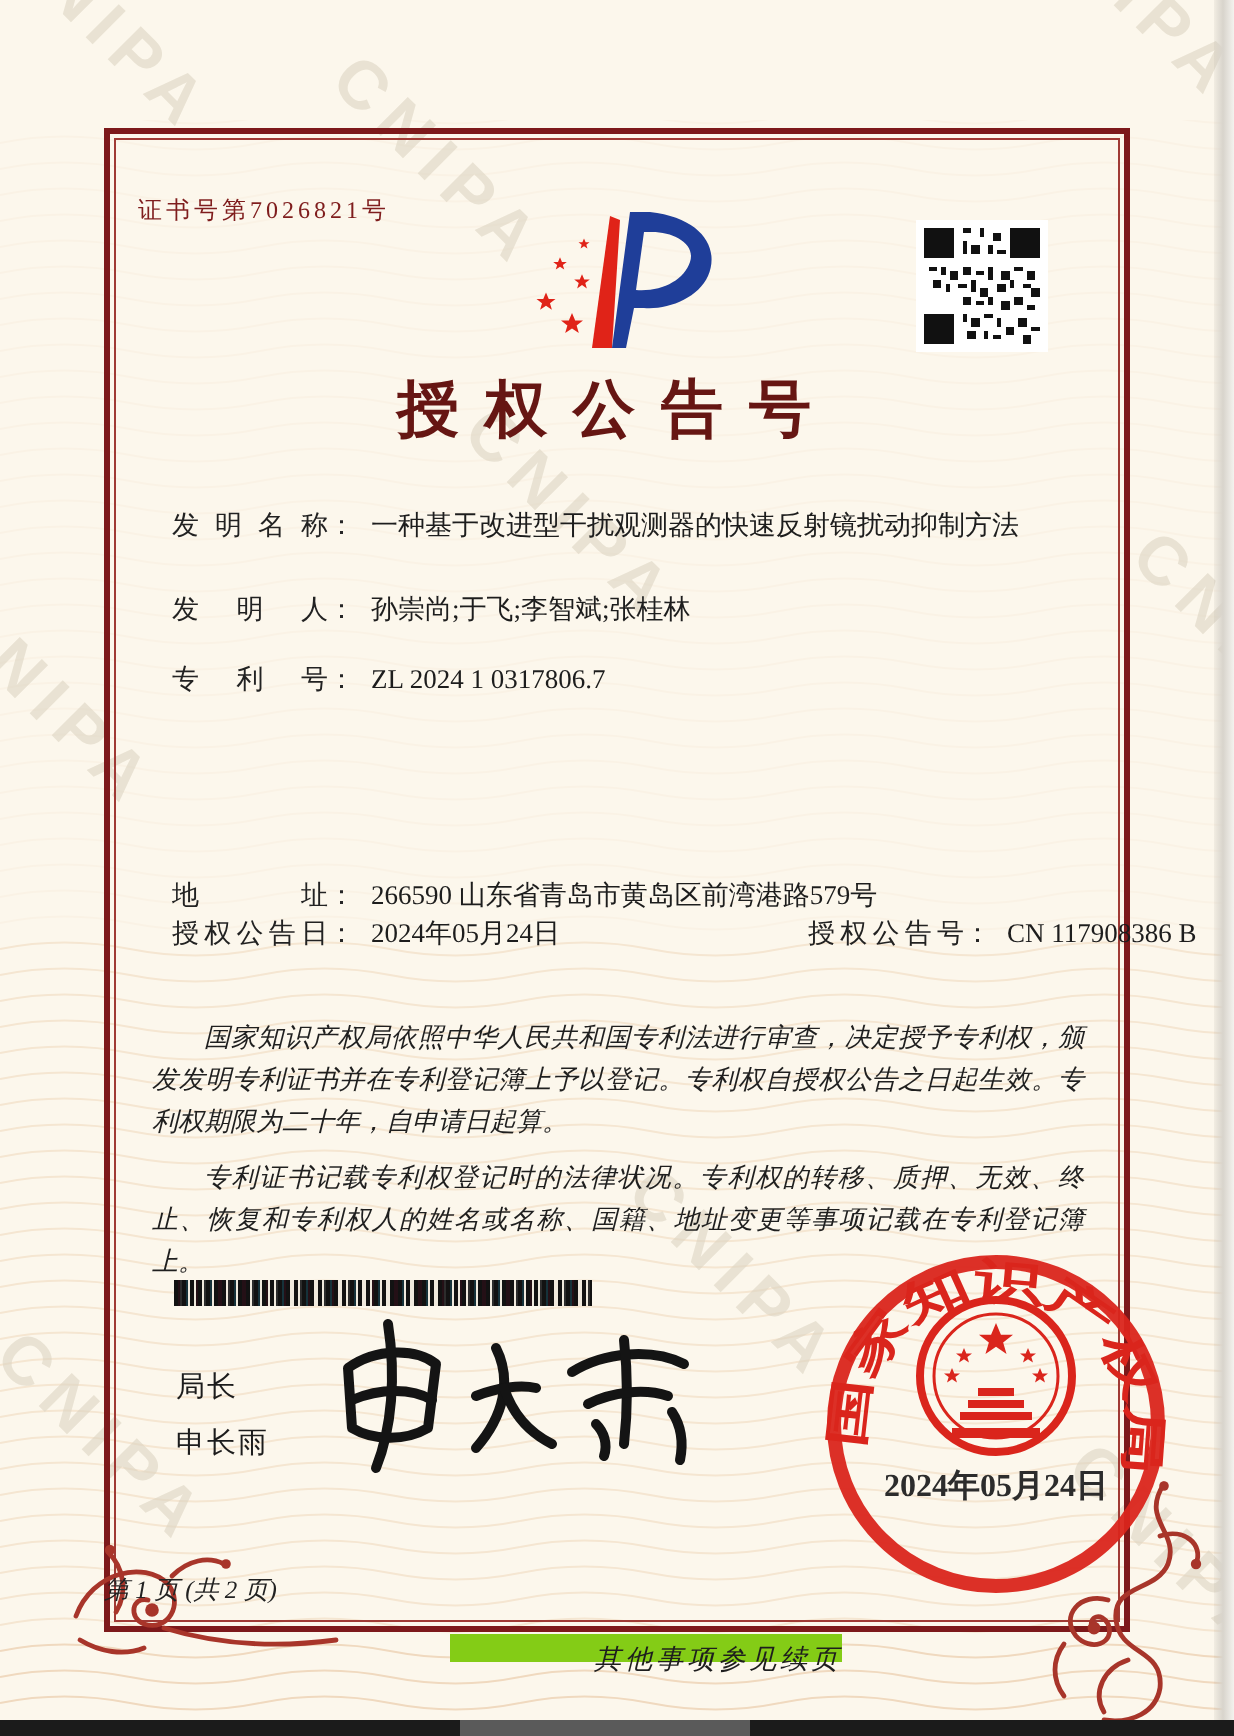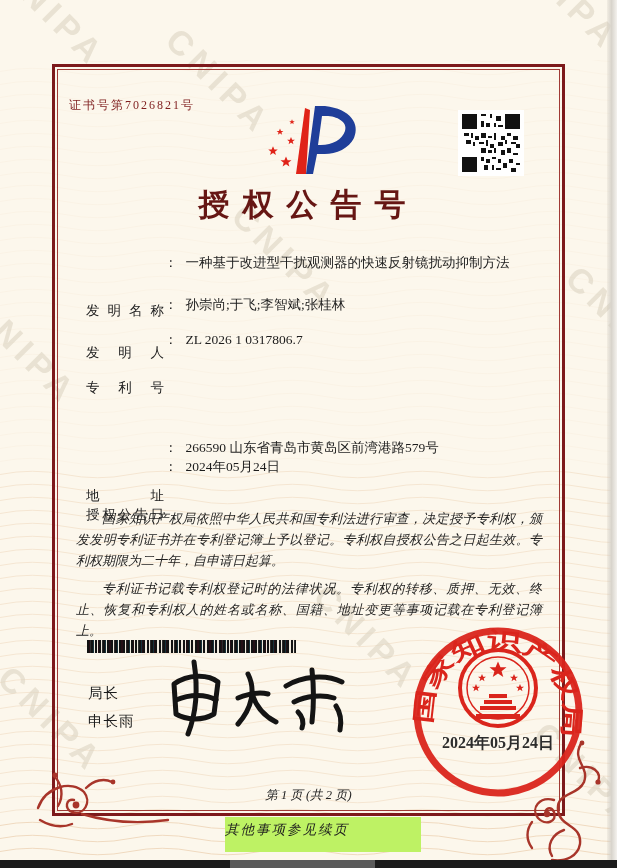--- a/index.html
+++ b/index.html
@@ -32,21 +32,21 @@
   .logo{position:absolute; left:262px; top:102px; width:104px; height:74px;}
   .qr{position:absolute; left:458px; top:110px; width:62px; height:62px; background:#fff; padding:2px;}
   .title{
     position:absolute; left:0; top:184px; width:617px; text-align:center;
     font-size:31px; font-weight:bold; color:#661613; letter-spacing:13px;
   }
   
   .frow{position:absolute; left:86px; width:470px; font-size:13.5px; white-space:nowrap;}
   .flabel{
     display:inline-block; width:78px; text-align:justify; text-align-last:justify;
-    color:#222; vertical-align:top;margin-top:48px;
+    color:#222; vertical-align:top;
   }
   .colon{margin-right:8px;}
   .fvalue{color:#1d1d1d;text-align:right;}
   .grant2{position:absolute; left:318px; top:0;}
   
   .paras{position:absolute; left:76px; top:508px; width:466px;}
   .para{
     font-size:13px; line-height:21px; text-indent:2em; margin:0 0 7px 0;
     font-style:italic; color:#1f1f1f; text-align:justify;
   }
@@ -57,26 +57,26 @@
       repeating-linear-gradient(90deg,#121212 0 2px,transparent 2px 4px),
       repeating-linear-gradient(90deg,#16323a 0 1px,transparent 1px 6px),
       repeating-linear-gradient(90deg,#241016 0 3px,transparent 3px 11px),
       repeating-linear-gradient(90deg,#2c2c2c 0 1px,#efe9dd 1px 3px);
   }
   .director{position:absolute; left:88px; font-family:Liberation Serif, serif;
     font-size:14.5px; color:#1c1c1c; letter-spacing:1px;}
   .sig{position:absolute; left:148px; top:650px; width:200px; height:98px;}
   .seal{position:absolute; left:402px; top:622px; width:192px; height:192px;}
   .footer-page{
-    position:absolute; left:52px; top:787px; width:513px; text-align:center;
+    position:absolute; left:52px; top:787px; width:513px; 
     font-size:12.5px; font-style:italic; color:#222;
   }
   .cont-note{
-    position:absolute; left:225px; top:817px; width:196px; height:35px;
-    background:#bef264; text-align:left; line-height:25px;
+    position:absolute; left:225px; top:817px; width:196px; height:14px;
+    background:#84cc16; text-align:right; line-height:25px;
     font-size:13.5px; font-style:italic; letter-spacing:2px; color:#1e1e1e;
   }
   .orn{position:absolute;}
   .edge-right{
     position:absolute; right:0; top:0; width:10px; height:860px;
     background:linear-gradient(90deg, rgba(60,50,40,.05), #d8d4cc 45%, #f4f2ee);
   }
   .bottom-bar{position:absolute; left:0; bottom:0; width:617px; height:8px; background:#1b1b1b;}
   .bottom-bar-seg{position:absolute; left:230px; top:0; width:145px; height:8px; background:#5a5a5a;}
 </style>
@@ -181,27 +181,30 @@
 
   <div class="title">授权公告号</div>
 
   <div class="frow" style="top:254px;">
     <span class="flabel">发 明 名 称</span><span class="colon">：</span><span class="fvalue">一种基于改进型干扰观测器的快速反射镜扰动抑制方法</span>
   </div>
   <div class="frow" style="top:296px;">
     <span class="flabel">发 明 人</span><span class="colon">：</span><span class="fvalue">孙崇尚;于飞;李智斌;张桂林</span>
   </div>
   <div class="frow" style="top:331px;">
-    <span class="flabel">专 利 号</span><span class="colon">：</span><span class="fvalue">ZL 2026 1 0317806.7</span>
+    <span class="flabel">专 利 号</span><span class="colon">：</span><span class="fvalue">ZL 2024 1 0317806.7</span>
   </div>
   <div class="frow" style="top:439px;">
     <span class="flabel">地 址</span><span class="colon">：</span><span class="fvalue">266590 山东省青岛市黄岛区前湾港路579号</span>
   </div>
   <div class="frow" style="top:458px;">
     <span class="flabel">授权公告日</span><span class="colon">：</span><span class="fvalue">2024年05月24日</span>
+    <span class="grant2">
+      <span class="flabel">授权公告号</span><span class="colon">：</span><span class="fvalue">CN 117908386 B</span>
+    </span>
   </div>
 
   <div class="paras">
     <p class="para">国家知识产权局依照中华人民共和国专利法进行审查，决定授予专利权，颁发发明专利证书并在专利登记簿上予以登记。专利权自授权公告之日起生效。专利权期限为二十年，自申请日起算。</p>
     <p class="para">专利证书记载专利权登记时的法律状况。专利权的转移、质押、无效、终止、恢复和专利权人的姓名或名称、国籍、地址变更等事项记载在专利登记簿上。</p>
   </div>
 
   <div class="barcode"></div>
 
   <div class="director" style="top:684px;">局长</div>

